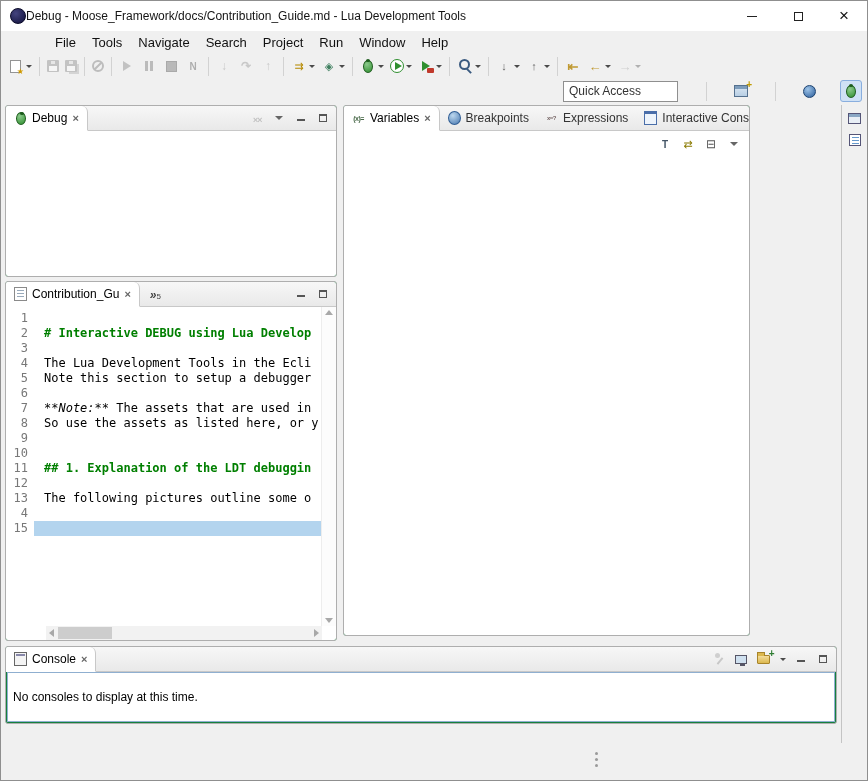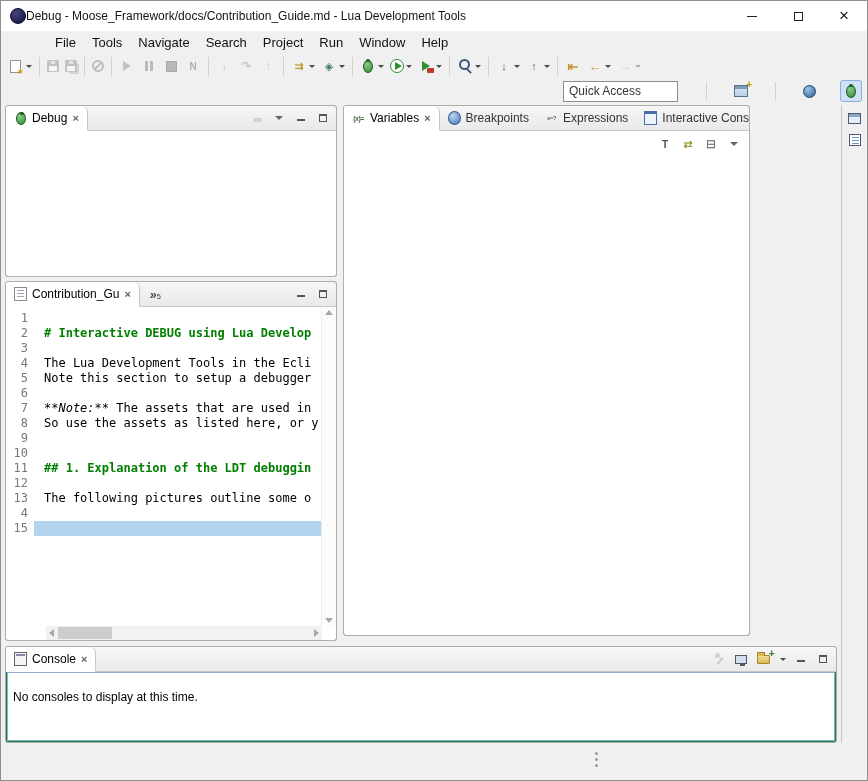--- a/index.html
+++ b/index.html
@@ -67,21 +67,21 @@
   .ic-openpersp::before{content:"";position:absolute;top:0;left:0;right:0;height:3px;background:#7d9cbb;}
   .ic-openpersp::after{content:"+";position:absolute;right:-5px;top:-7px;color:#c09a00;font-weight:bold;font-size:10px;}
   .ic-luapersp{width:13px;height:13px;border-radius:50%;background:radial-gradient(circle at 35% 30%,#9ec4e8,#2b5d9b);border:1px solid #1d4370;}
   .tbtn.active{background:#cfe1f5;border:1px solid #89aede;border-radius:3px;padding:2px;}
 
   
   .panel{position:absolute;border:1px solid #aeaeae;border-radius:3px;background:#15803d;overflow:hidden;box-sizing:border-box;}
   .p-debug{left:4px;top:104px;width:332px;height:172px;}
   .p-editor{left:4px;top:280px;width:332px;height:360px;}
   .p-vars{left:342px;top:104px;width:407px;height:531px;}
-  .p-console{left:4px;top:645px;width:832px;height:97px;}
+  .p-console{left:4px;top:645px;width:832px;height:78px;}
   .tabrow{height:24px;background:linear-gradient(#f7f7f7,#e9e9e9);border-bottom:1px solid #c8c8c8;display:flex;align-items:stretch;}
   .tab{display:flex;align-items:center;gap:5px;padding:0 8px;font-size:12px;color:#333;white-space:nowrap;}
   .tab.active{background:#fff;border-right:1px solid #c8c8c8;border-left:1px solid #c8c8c8;margin-left:-1px;
               border-radius:2px 6px 0 0;margin-bottom:-1px;border-bottom:1px solid #fff;color:#000;}
   .tclose::before{content:"×";font-size:11px;color:#666;font-weight:bold;line-height:1;}
   .viewbtns{margin-left:auto;display:flex;align-items:center;gap:8px;padding-right:6px;}
   .vb{display:inline-flex;align-items:center;justify-content:center;width:14px;height:14px;}
   .g-xx::before{content:"××";font-size:9px;letter-spacing:-1px;color:#777;font-weight:bold;}
   .g-menu{width:0;height:0;border-left:4px solid transparent;border-right:4px solid transparent;border-top:4px solid #666;}
   .g-minbar{width:8px;height:3px;border-bottom:2px solid #555;}

